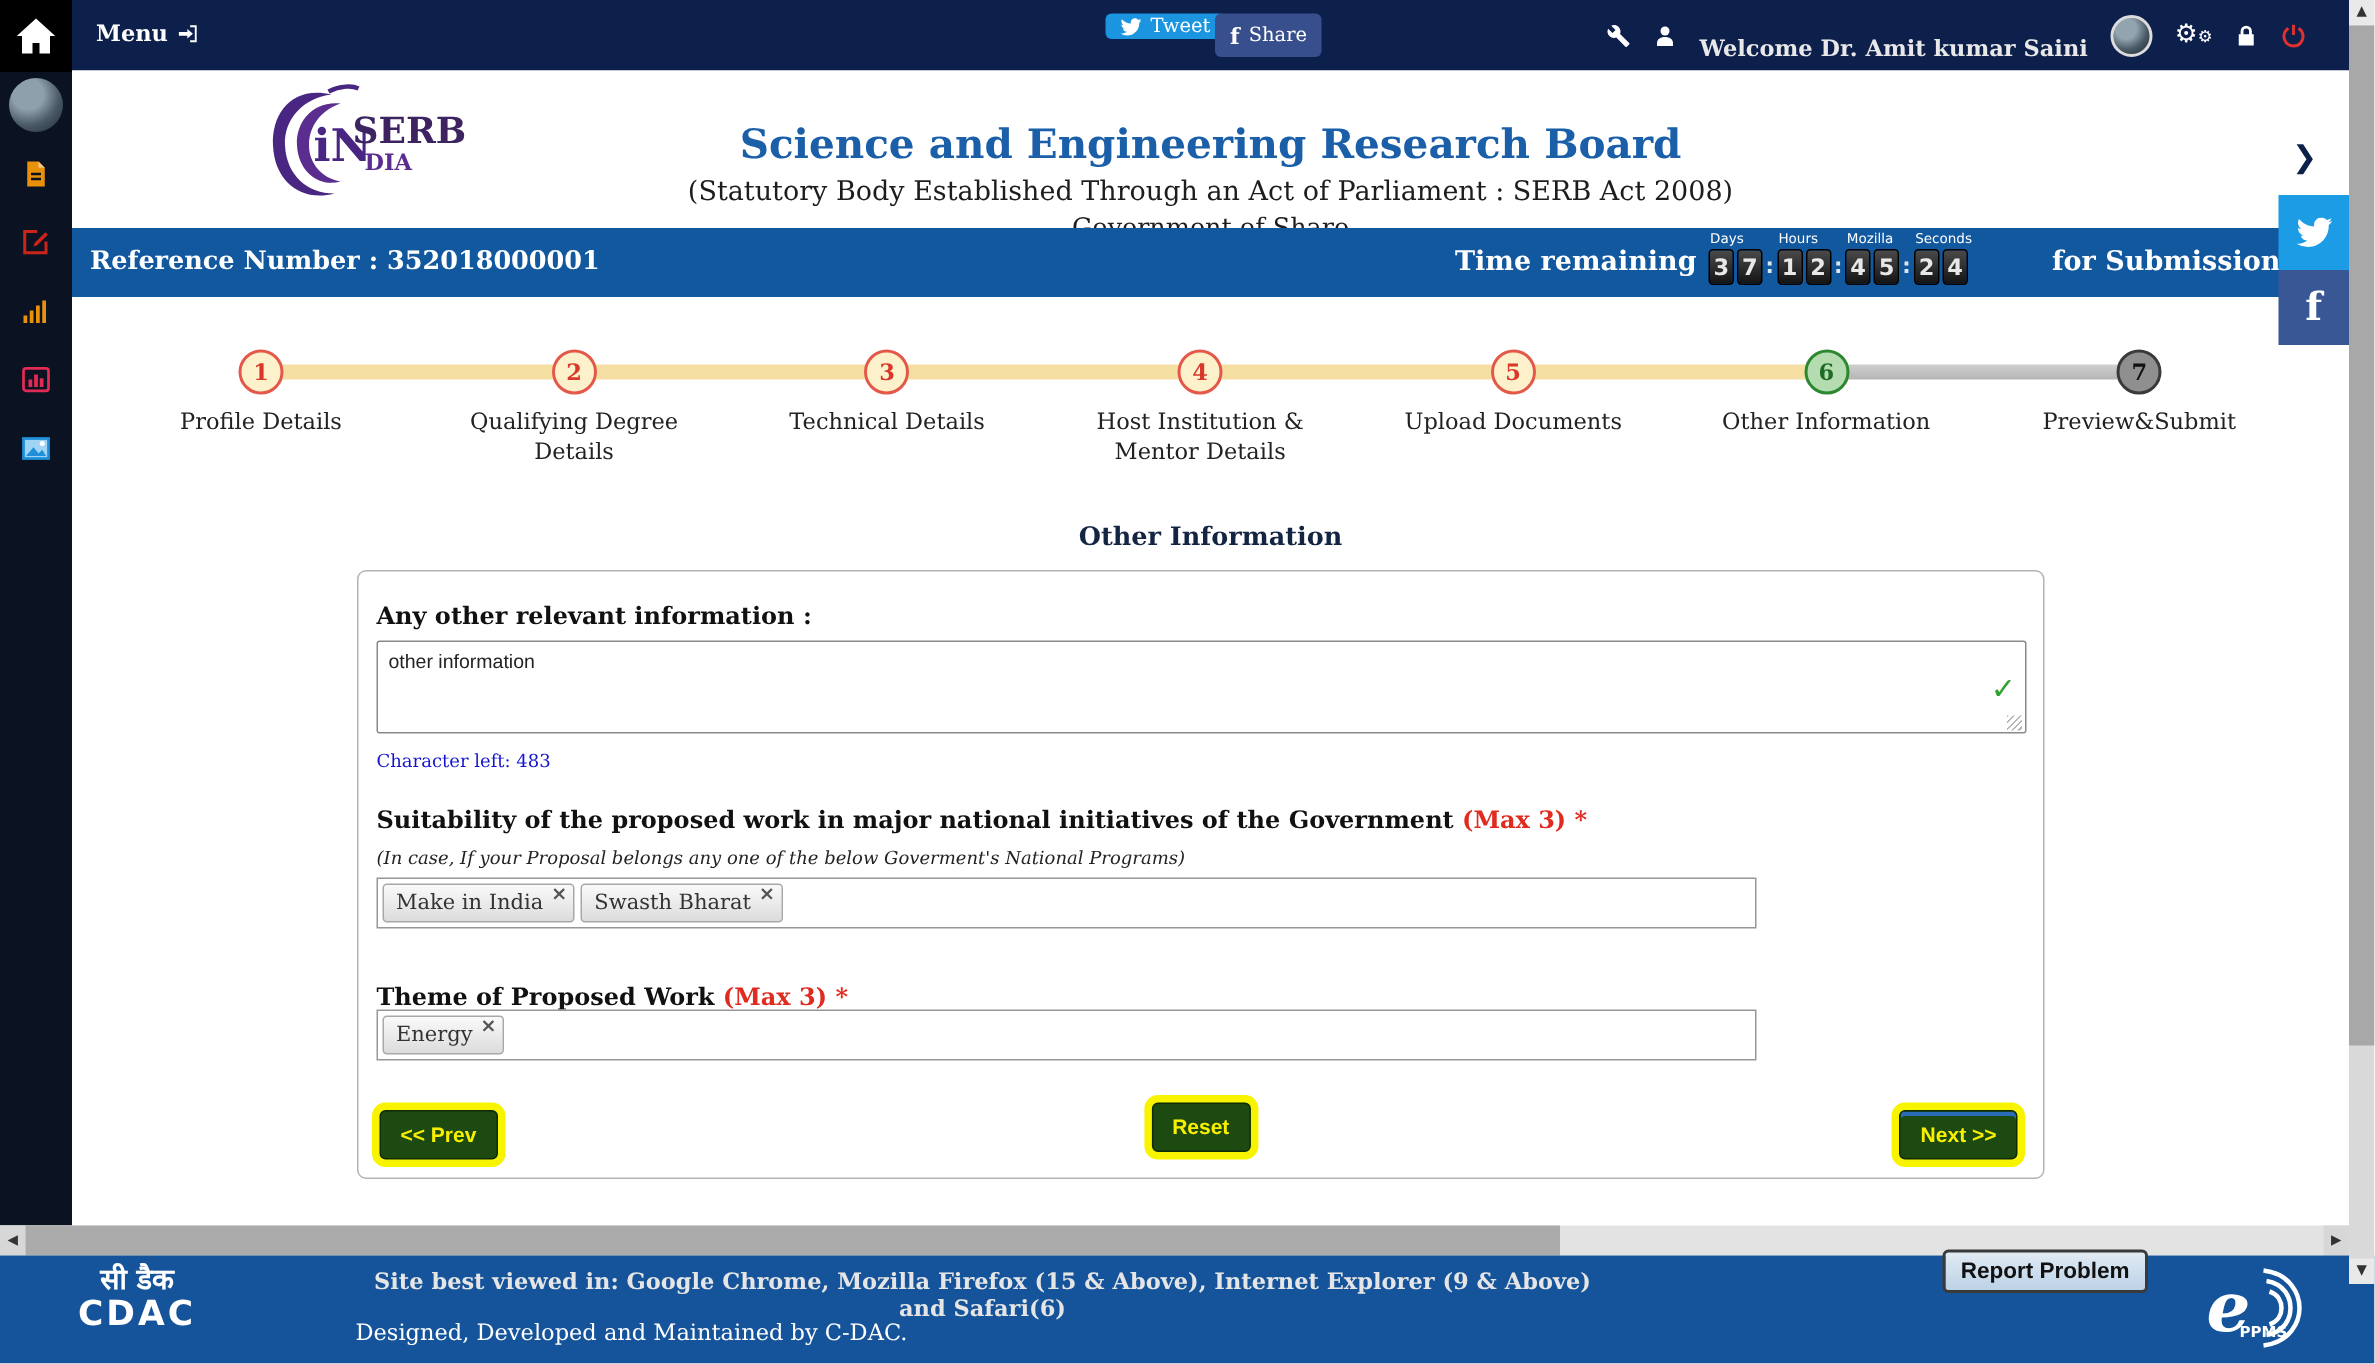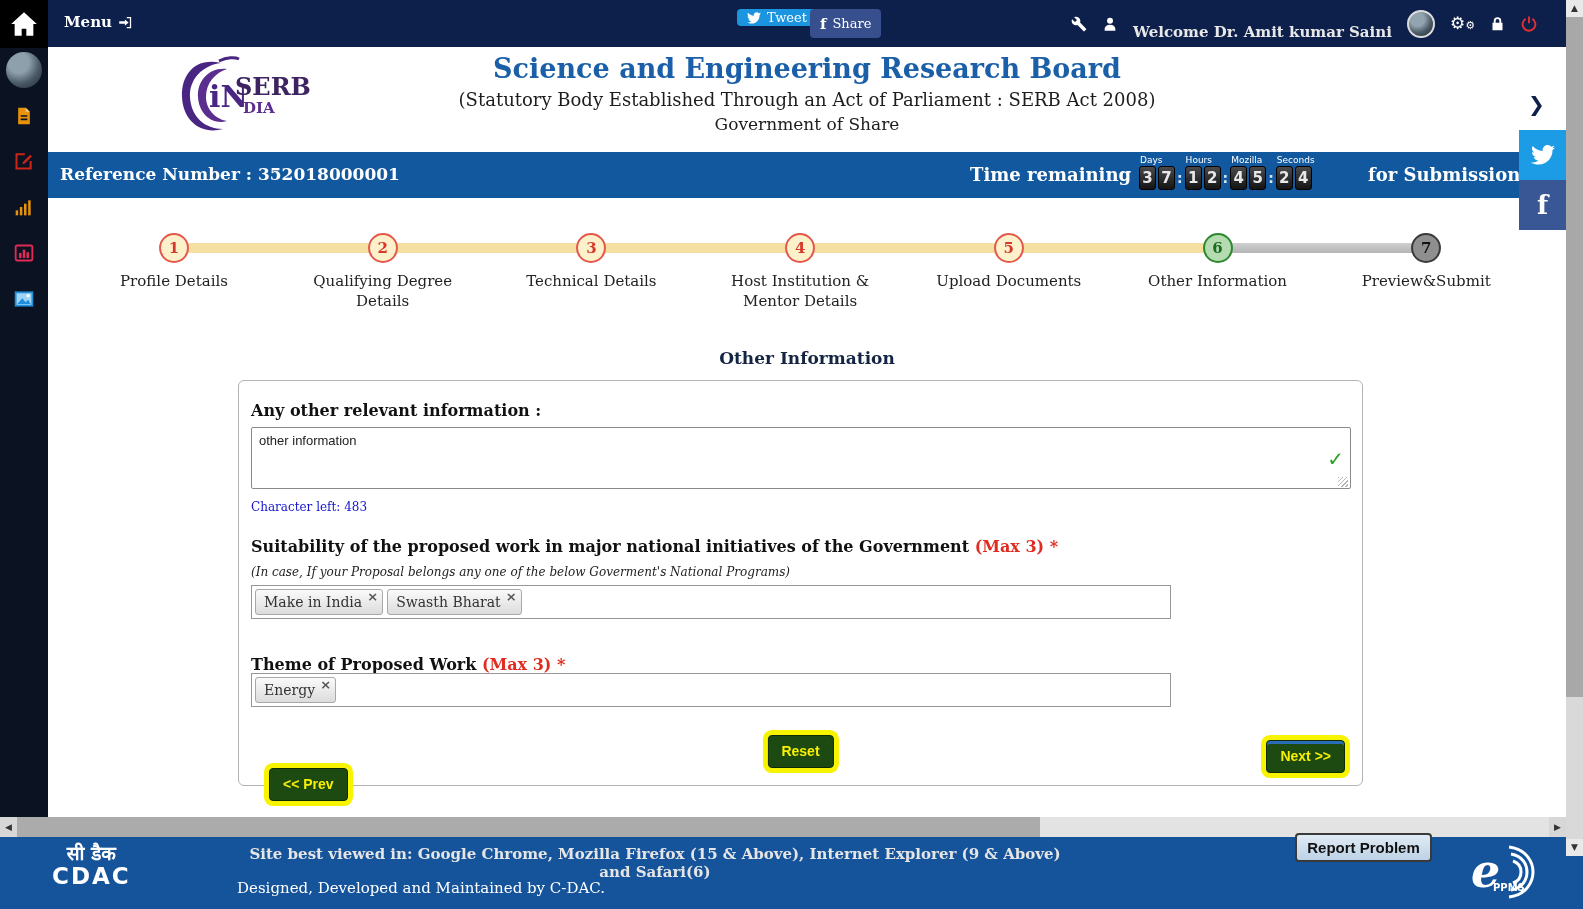--- a/index.html
+++ b/index.html
@@ -25,21 +25,21 @@
   .top-right { position:absolute; right:28px; top:0; height:47px; display:flex; align-items:center; gap:15px; }
   .welcome { font-weight:bold; font-size:15px; color:#e8e8e8;margin-top:17px; }
   .top-avatar { width:28px; height:28px; border-radius:50%; border:2px solid #dcdcdc;
     background:radial-gradient(circle at 35% 30%, #93a4b1 0 30%, #4a5a66 60%, #1d2830 100%); cursor:pointer; }
   .gear-glyph { font-family:"DejaVu Sans",sans-serif; color:#fff; font-size:17px; cursor:pointer; line-height:1; }
 
   
   .header { position:absolute; left:48px; top:47px; width:1518px; height:105px; background:#fff; }
   .logo { position:absolute; left:127px; top:8px; width:140px; height:84px; cursor:pointer; }
   .head-center { position:absolute; left:0; top:6px; width:1518px; text-align:center; }
-  .org-title { color:#1a5fa8; font-size:27px; font-weight:bold; }
+  .org-title { color:#1a5fa8; font-size:27px; font-weight:bold;margin-top:28px; }
   .org-sub { color:#1d1d1d; font-size:18px; margin-top:5px; }
   .org-tag { color:#1d1d1d; font-size:17px; margin-top:4px; }
 
   
   .refbar { position:absolute; left:48px; top:152px; width:1518px; height:46px; background:#12589f; color:#fff; }
   .ref-num { position:absolute; left:12px; top:12px; font-size:17px; font-weight:bold; }
   .time-label { position:absolute; left:922px; top:12px; font-size:18px; font-weight:bold; }
   .for-sub { position:absolute; left:1320px; top:12px; font-size:18px; font-weight:bold; }
   .timer { position:absolute; left:1090px; top:3px; display:flex; align-items:flex-end; }
   .tgroup { display:flex; flex-direction:column; }
@@ -79,21 +79,21 @@
   .note { position:absolute; left:12px; top:184px; font-style:italic; font-size:12px; color:#222; }
   .tagbox { position:absolute; left:12px; width:920px; height:34px; border:1px solid #979797; background:#fff;
     padding:13px 3px; display:flex; gap:4px; align-items:center; cursor:text; }
   .chip { position:relative; display:inline-flex; align-items:center; height:26px; padding:0 20px 0 8px;
     background:linear-gradient(#fafafa,#dcdcdc); border:1px solid #a8a8a8; border-radius:3px;
     font-size:14px; color:#333; white-space:nowrap; }
   .chip-x { position:absolute; right:4px; top:-1px; font:bold 13px "DejaVu Sans",sans-serif; color:#555; cursor:pointer; }
   .gbtn { position:absolute; top:359px; height:33px; padding:0 13px; background:#1d4a10; color:#f8f000;
     font:bold 14px/31px "Liberation Sans",sans-serif; border:1px solid #0c2b06; border-radius:4px;
     box-shadow:0 0 0 5px #f8f400; cursor:pointer; }
-  .prev-btn { left:30px;margin-top:28px; }
+  .prev-btn { left:14px; }
   .reset-btn { left:50%; transform:translateX(-50%); top:354px; }
   .next-btn { right:17px; box-shadow:0 0 0 5px #f8f400, inset 0 3px 0 #2a6cb5; }
 
   
   .chev { position:absolute; left:1528px; top:92px; color:#0d2148; font:bold 20px "DejaVu Sans",sans-serif; cursor:pointer; }
   .tw-rail { position:absolute; left:1519px; top:130px; width:47px; height:50px; background:#1b9ce5;
     display:flex; align-items:center; justify-content:center; cursor:pointer; }
   .fb-rail { position:absolute; left:1519px; top:180px; width:47px; height:50px; background:#3a5795;
     display:flex; align-items:center; justify-content:center; cursor:pointer;
     color:#fff; font:bold 26px "DejaVu Serif",serif; }

